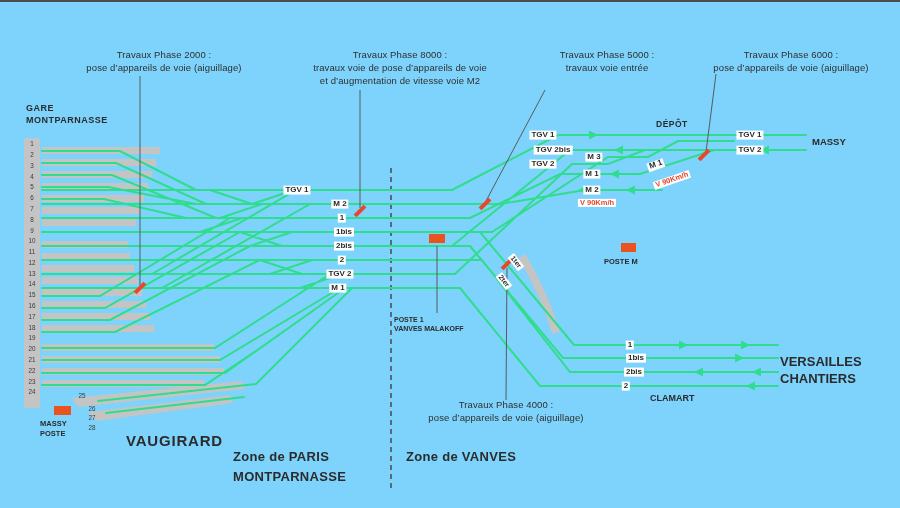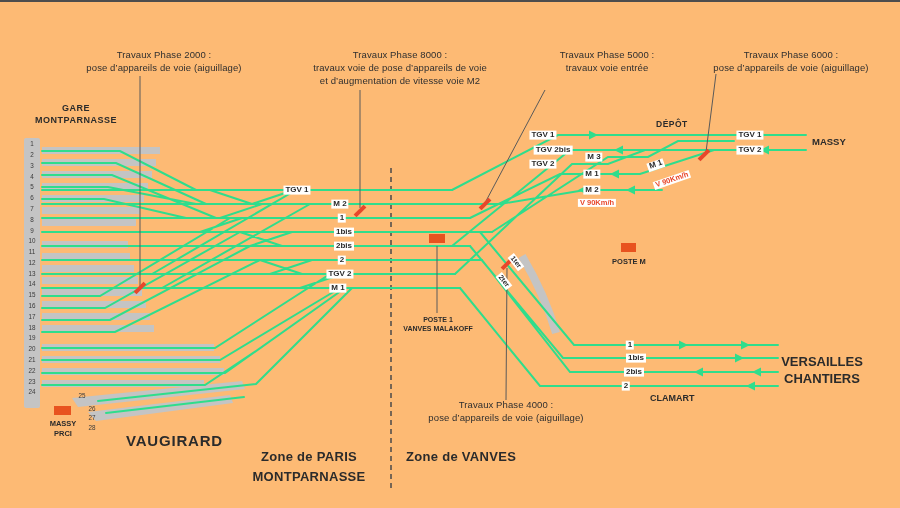--- a/index.html
+++ b/index.html
@@ -1,29 +1,29 @@
 <!DOCTYPE html>
 <html><head>
 <meta charset="utf-8">
 <style>
   html,body{margin:0;padding:0;background:#fff;}
-  #stage{position:relative;width:900px;height:508px;background:#fdba74;overflow:hidden;
+  #stage{position:relative;width:900px;height:508px;background:#7dd3fc;overflow:hidden;
          font-family:"Liberation Sans",sans-serif;color:#2f2f2f;}
   .abs{position:absolute;}
   .anno{font-size:9.5px;line-height:1.35;text-align:center;letter-spacing:.1px;color:#2f2f2f;}
   .station{position:absolute;font-weight:700;color:#2b2b2b;line-height:1.3;}
   .tl{position:absolute;transform:translate(-50%,-50%);background:#fff;padding:0 2px;
       font-weight:700;font-size:8px;color:#2b2b2b;white-space:nowrap;line-height:1.1;}
   .rotm{transform:translate(-50%,-50%) rotate(-19deg);}
   .rotd{transform:translate(-50%,-50%) rotate(52deg);font-size:7px;}
   .speed{color:#e8472b;font-size:7.5px;}
   .pn{position:absolute;left:24px;width:16px;text-align:center;font-size:6.3px;
       color:#3a3a3a;line-height:1;}
   .zone{position:absolute;font-weight:700;font-size:13px;color:#2b2b2b;line-height:1.55;letter-spacing:.3px;}
-  .center{text-align:center;}
+  .center{}
 </style>
 </head>
 <body>
 
 <div id="stage">
 
   <div class="abs" style="left:0;top:0;width:900px;height:2px;background:#4d4d4d"></div>
 
   <svg class="abs" style="left:0;top:0" width="900" height="508" viewBox="0 0 900 508">
 
@@ -128,21 +128,21 @@
   <div class="station" style="left:656px;top:119px;font-size:8.5px;letter-spacing:.5px">DÉPÔT</div>
   <div class="station center" style="left:780px;top:354px;width:84px;font-size:13px">
     <div>VERSAILLES</div>
     <div>CHANTIERS</div>
   </div>
   <div class="station" style="left:650px;top:393px;font-size:9px">CLAMART</div>
   <div class="station" style="left:126px;top:431px;font-size:15px;letter-spacing:.8px">VAUGIRARD</div>
 
   <div class="station center" style="left:40px;top:419px;width:46px;font-size:7.5px">
     <div>MASSY</div>
-    <div>PRCI</div>
+    <div>POSTE</div>
   </div>
   <div class="station center" style="left:394px;top:315px;width:88px;font-size:7px">
     <div>POSTE 1</div>
     <div>VANVES MALAKOFF</div>
   </div>
   <div class="station center" style="left:604px;top:257px;width:50px;font-size:7.5px">POSTE M</div>
 
   <div class="zone center" style="left:233px;top:447px;width:152px">
     <div>Zone de PARIS</div>
     <div>MONTPARNASSE</div>

